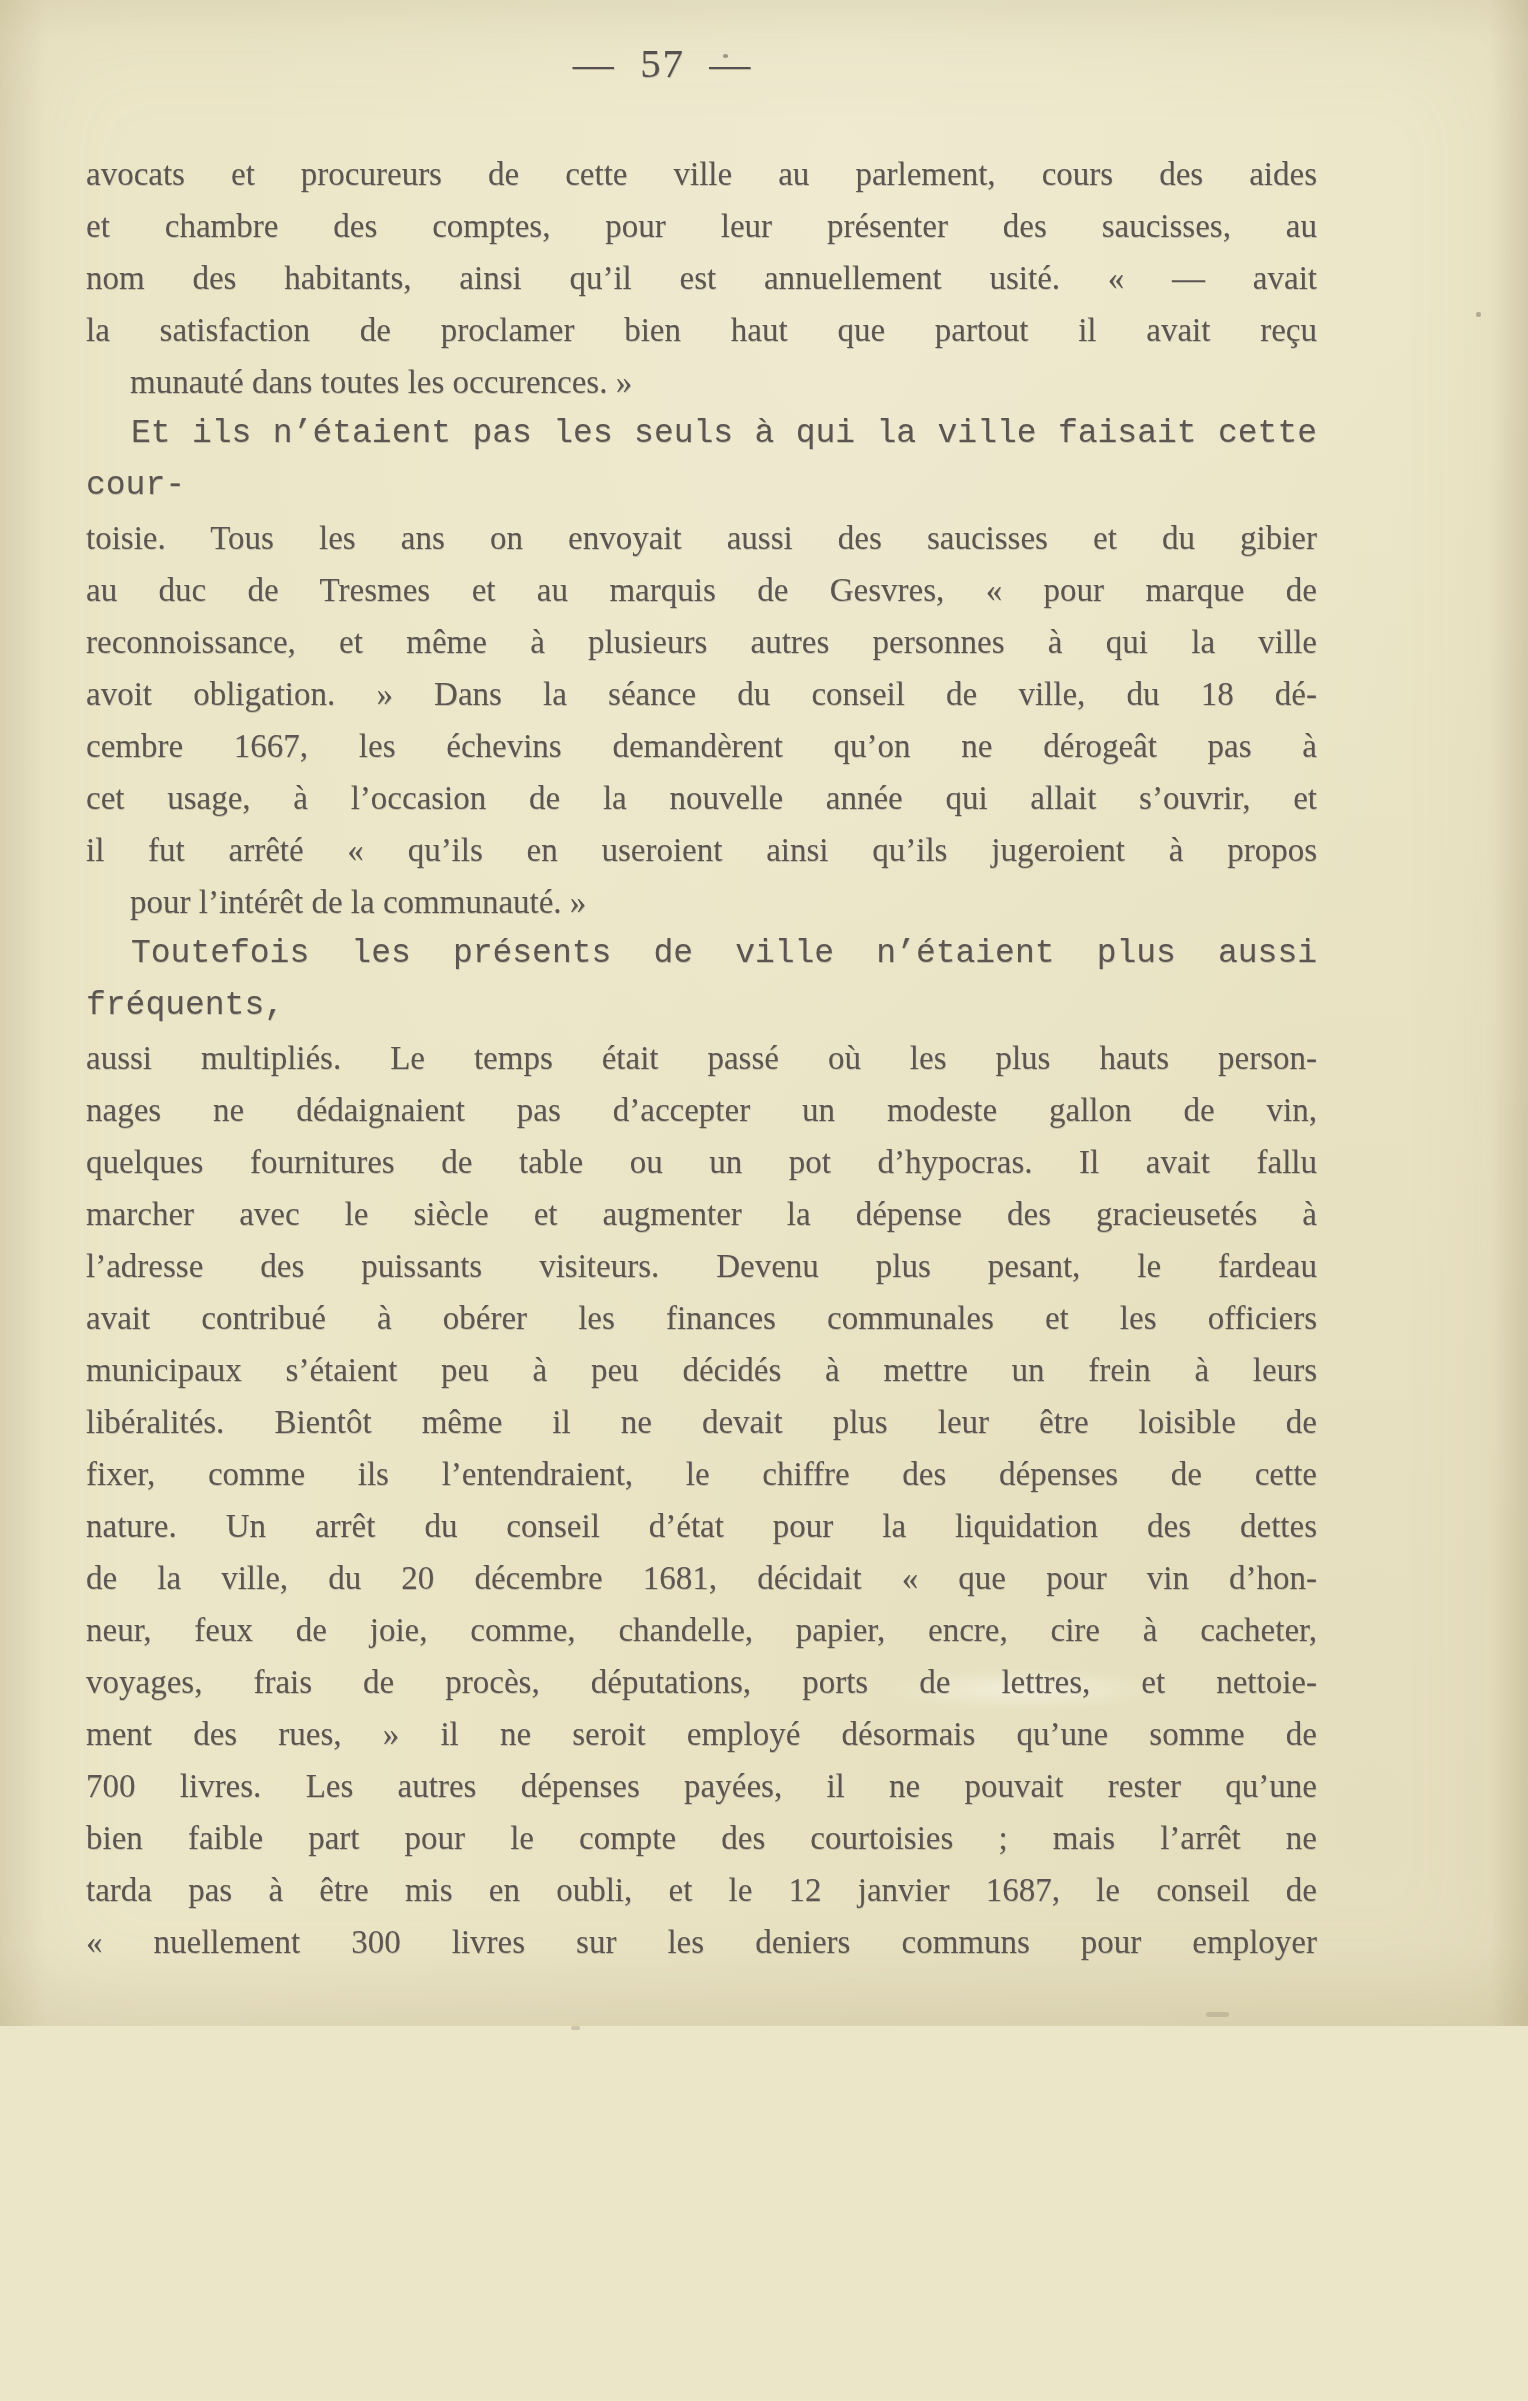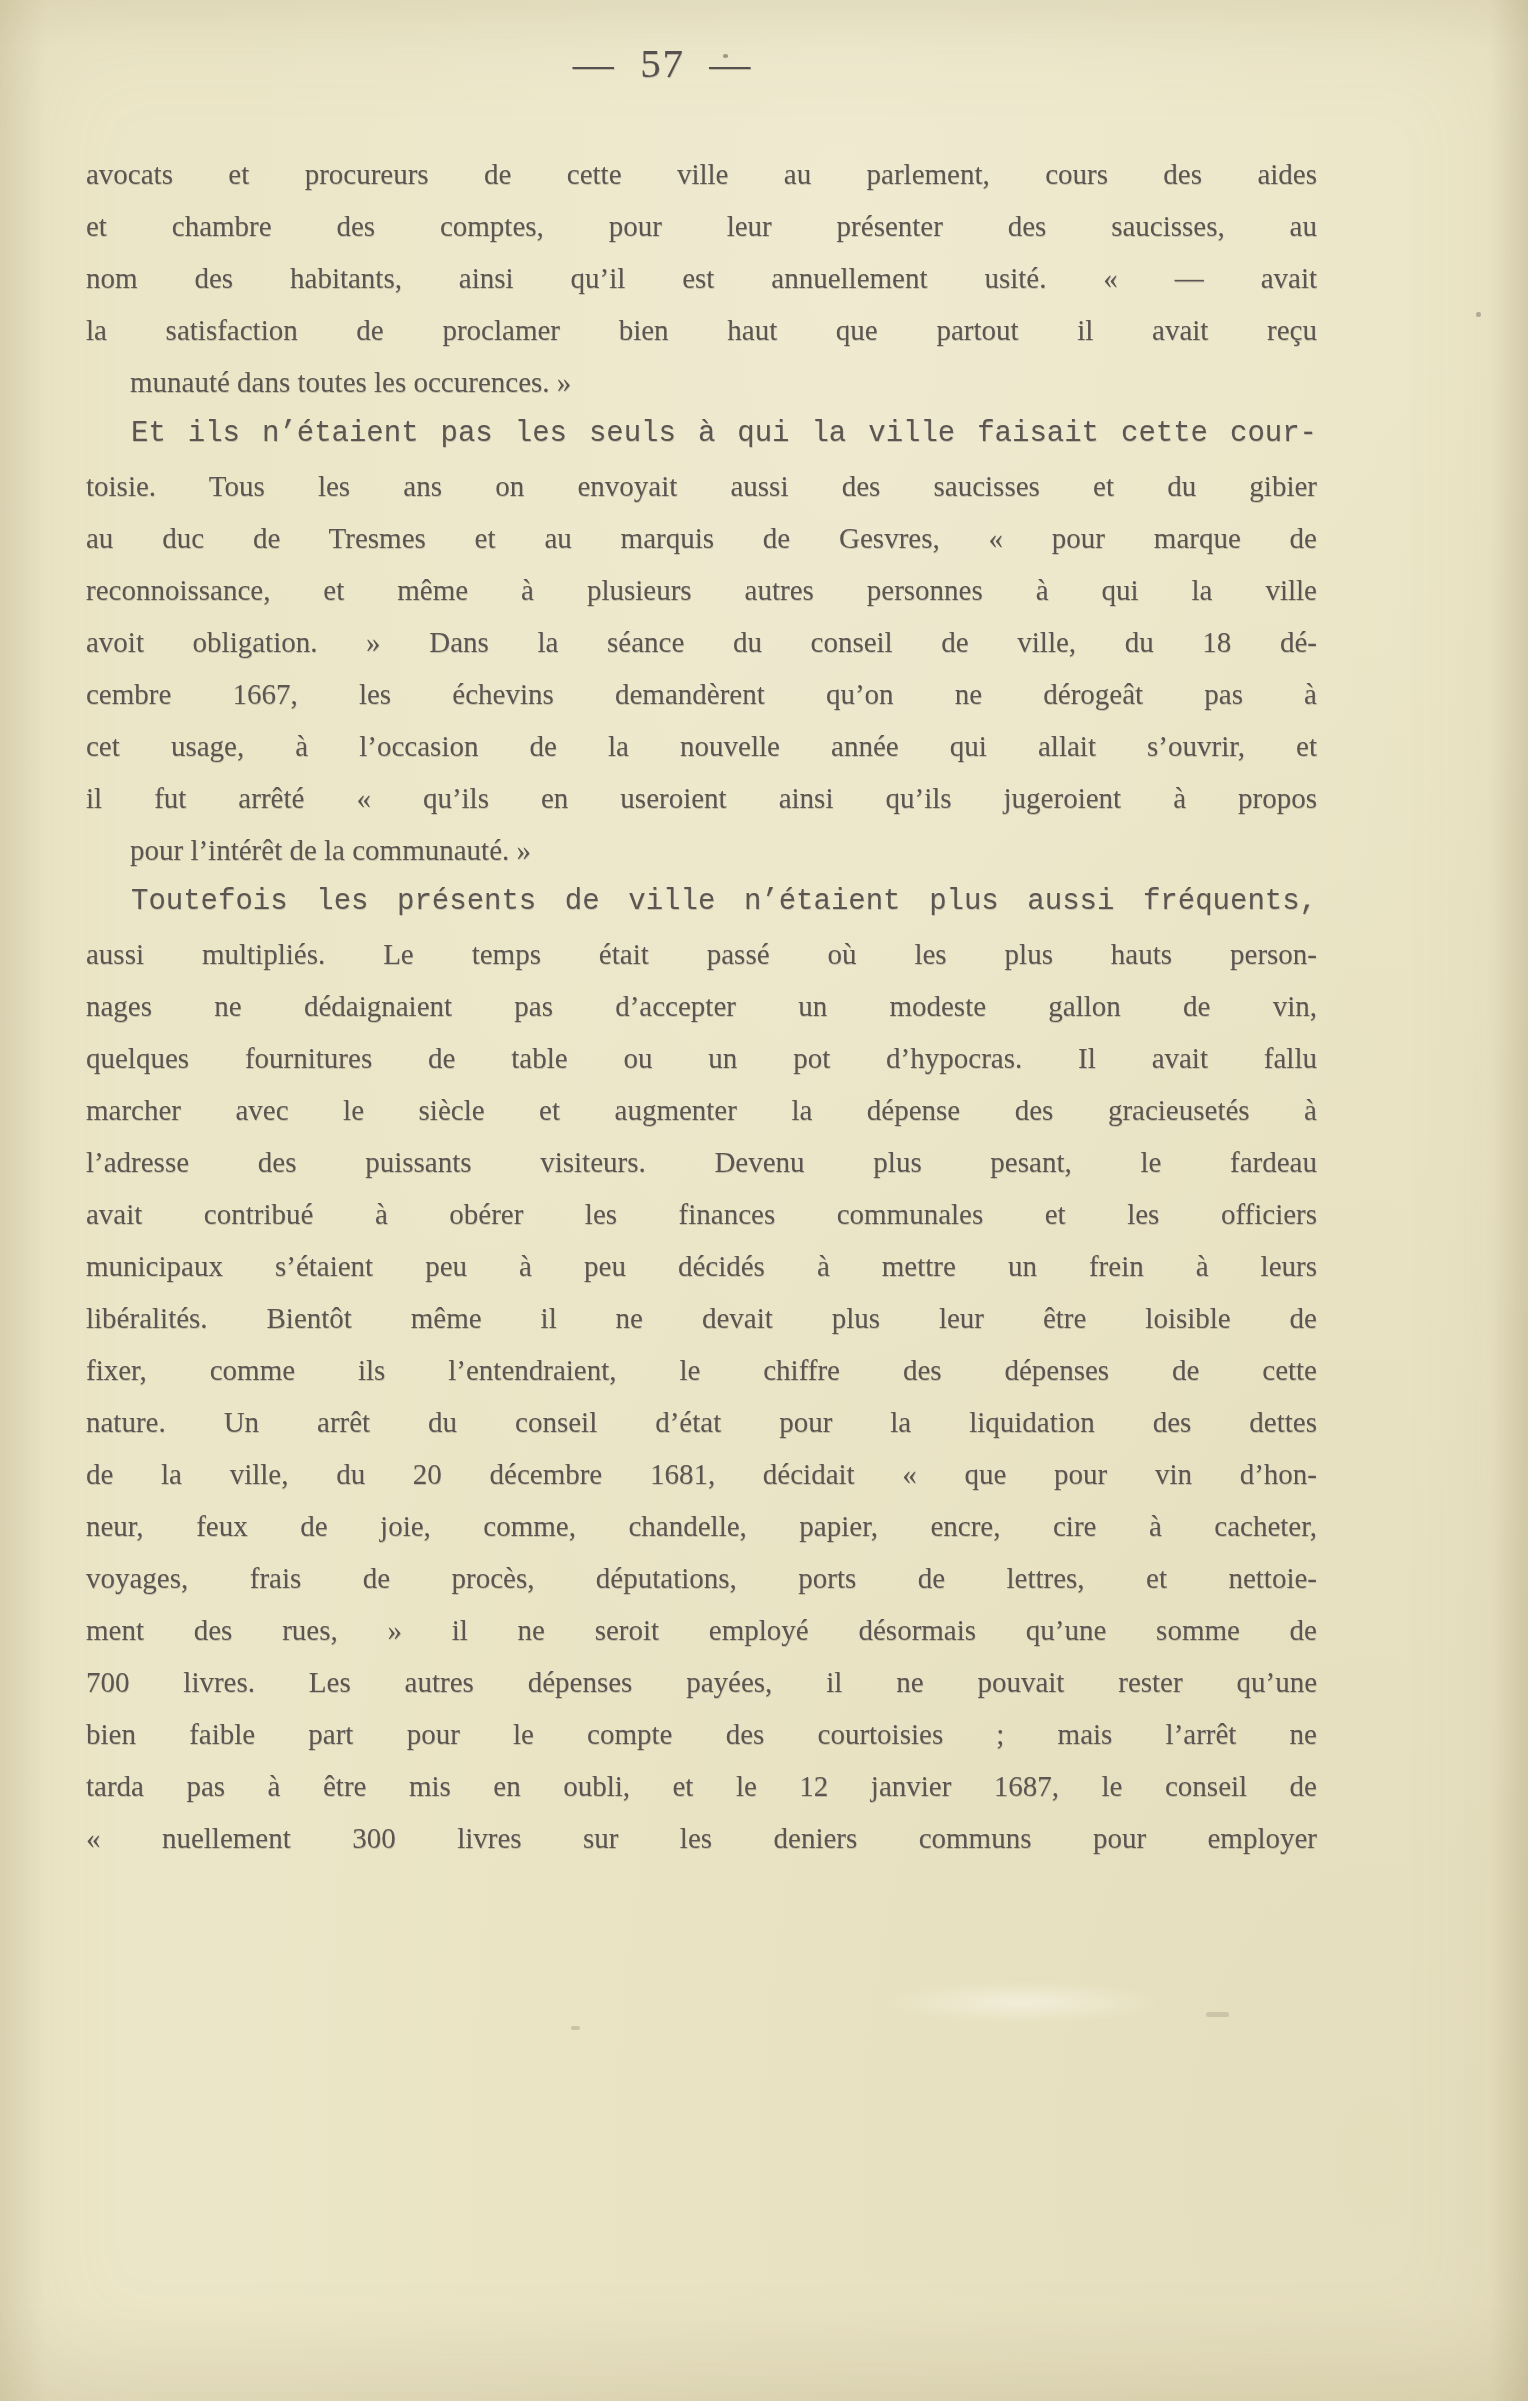--- a/index.html
+++ b/index.html
@@ -9,21 +9,21 @@
   * { margin: 0; padding: 0; box-sizing: border-box; }
   html, body { width: 1528px; height: 2401px; }
   body {
     font-family: "Liberation Serif", "DejaVu Serif", serif;
     background: var(--paper);
     overflow: hidden;
   }
   .page {
     position: relative;
     width: 1528px;
-    height: 2401px;
+    height: 2026px;
     background:
       radial-gradient(196px 30px ellipse at 67% 83.4%, rgba(252,250,240,0.50), rgba(252,250,240,0) 70%),
       radial-gradient(ellipse at 55% 10%, rgba(255,255,250,0.16), rgba(255,255,250,0) 55%),
       radial-gradient(ellipse at 90% 90%, rgba(168,150,92,0.10), rgba(168,150,92,0) 60%),
       linear-gradient(90deg, rgba(140,124,78,0.14), rgba(140,124,78,0) 3%, rgba(140,124,78,0) 97.5%, rgba(120,105,65,0.16)),
       linear-gradient(0deg, rgba(140,124,78,0.08), rgba(140,124,78,0) 4%, rgba(140,124,78,0) 98%, rgba(140,124,78,0.06)),
       var(--paper);
     box-shadow: inset 0 0 125px rgba(150,130,78,0.16);
     color: var(--ink);
   }
@@ -37,21 +37,21 @@
     letter-spacing: 1.8px;
     word-spacing: 12.5px;
     color: #56504e;
     text-shadow: 0.5px 0.5px 0 rgba(92,85,80,0.30);
   }
   .text-block {
     position: absolute;
     left: 86px;
     top: 148px;
     width: 1231px;
-    font-size: 29px;
+    font-size: 33px;
     line-height: 52px;
     text-shadow: 0.5px 0.5px 0 rgba(92,85,80,0.28);
   }
   .line {
     text-align: justify;
     text-align-last: justify;
     min-height: 52px;
   }
   .line.para-end { text-align-last: left; margin-left: 44px; }
   .line.indent { text-indent: 45px; font-family: Liberation Mono, monospace; }

